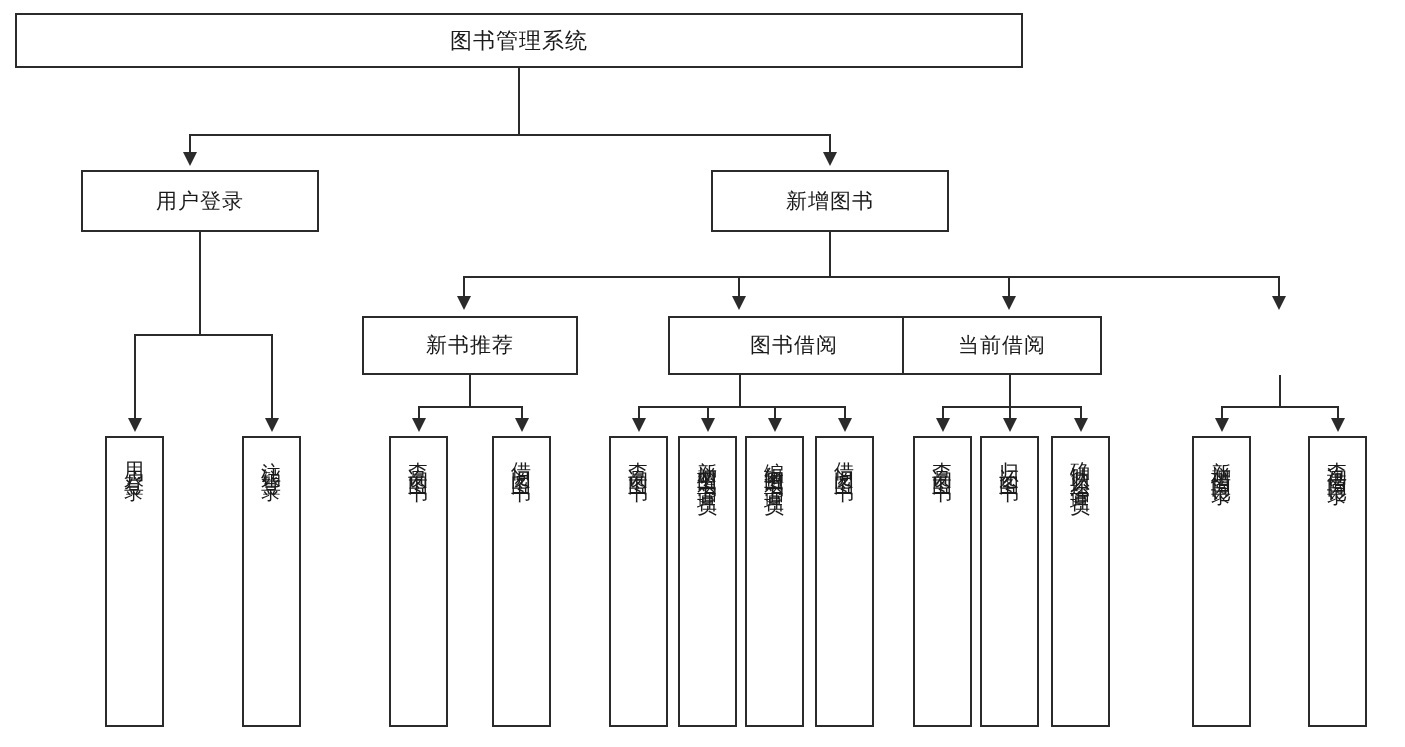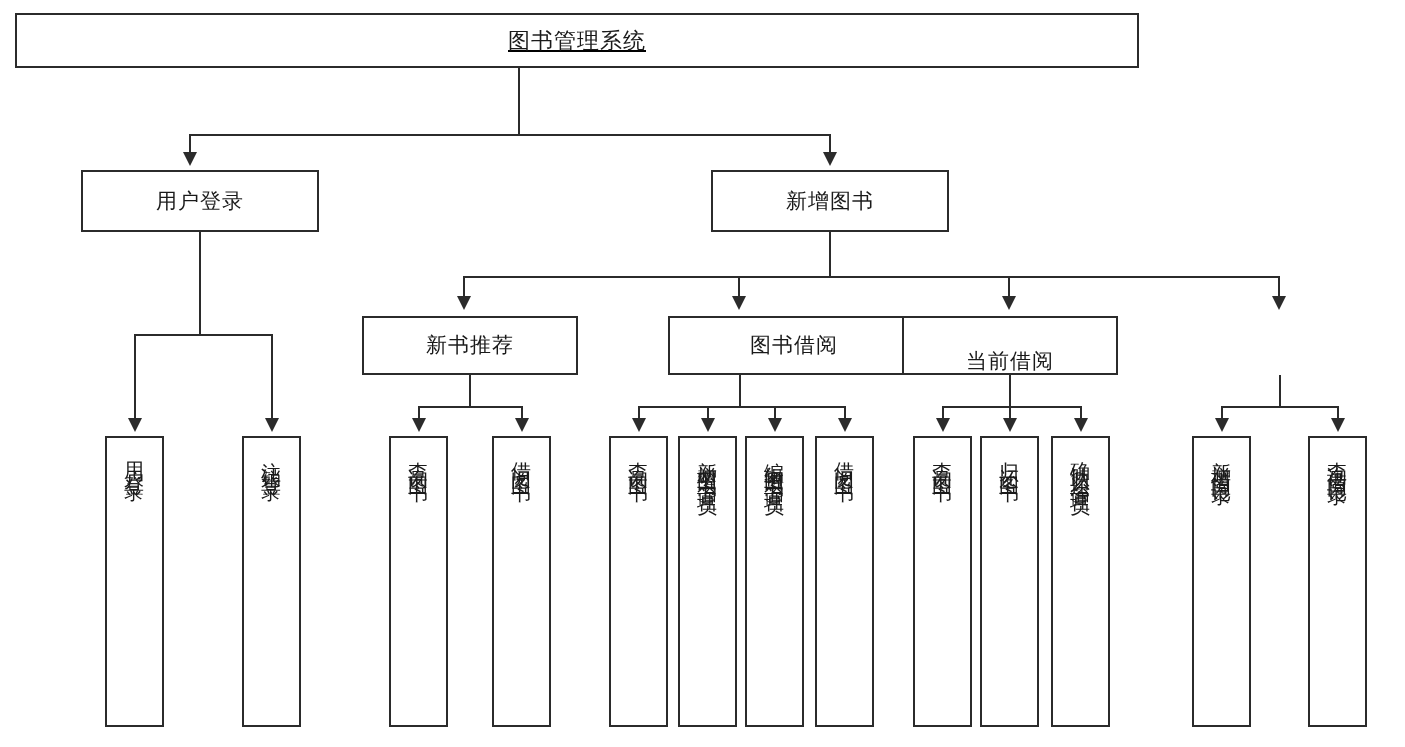--- a/index.html
+++ b/index.html
@@ -84,21 +84,21 @@
     font-size: 17px;
     white-space: nowrap;
     letter-spacing: 0.5px;
   }
 </style>
 </head>
 <body>
 
 <div id="canvas">
 
-  <div class="node root" style="left:15px; top:13px; width:1124px; height:55px;text-decoration:underline;">
+  <div class="node root" style="left:15px; top:13px; width:1008px; height:55px;">
     <span class="label">图书管理系统</span>
   </div>
 
   <div class="vline" style="left:518px; top:68px; height:67px;"></div>
   <div class="hline" style="left:189px; top:134px; width:641px;"></div>
   <div class="vline" style="left:189px; top:134px; height:20px;"></div>
   <div class="arrow" style="left:183px; top:152px;"></div>
   <div class="vline" style="left:829px; top:134px; height:20px;"></div>
   <div class="arrow" style="left:823px; top:152px;"></div>
 
@@ -127,21 +127,21 @@
   <div class="arrow" style="left:1002px; top:296px;"></div>
   <div class="vline" style="left:1278px; top:276px; height:22px;"></div>
   <div class="arrow" style="left:1272px; top:296px;"></div>
 
   <div class="node" style="left:362px; top:316px; width:216px; height:59px;">
     <span class="label">新书推荐</span>
   </div>
   <div class="node" style="left:668px; top:316px; width:252px; height:59px;">
     <span class="label">图书借阅</span>
   </div>
-  <div class="node" style="left:902px; top:316px; width:216px; height:59px;align-items:flex-end;">
+  <div class="node" style="left:902px; top:316px; width:200px; height:59px;">
     <span class="label">当前借阅</span>
   </div>
 
   <div class="vline" style="left:469px; top:375px; height:32px;"></div>
   <div class="hline" style="left:418px; top:406px; width:104px;"></div>
   <div class="vline" style="left:418px; top:406px; height:14px;"></div>
   <div class="arrow" style="left:412px; top:418px;"></div>
   <div class="vline" style="left:521px; top:406px; height:14px;"></div>
   <div class="arrow" style="left:515px; top:418px;"></div>
 

